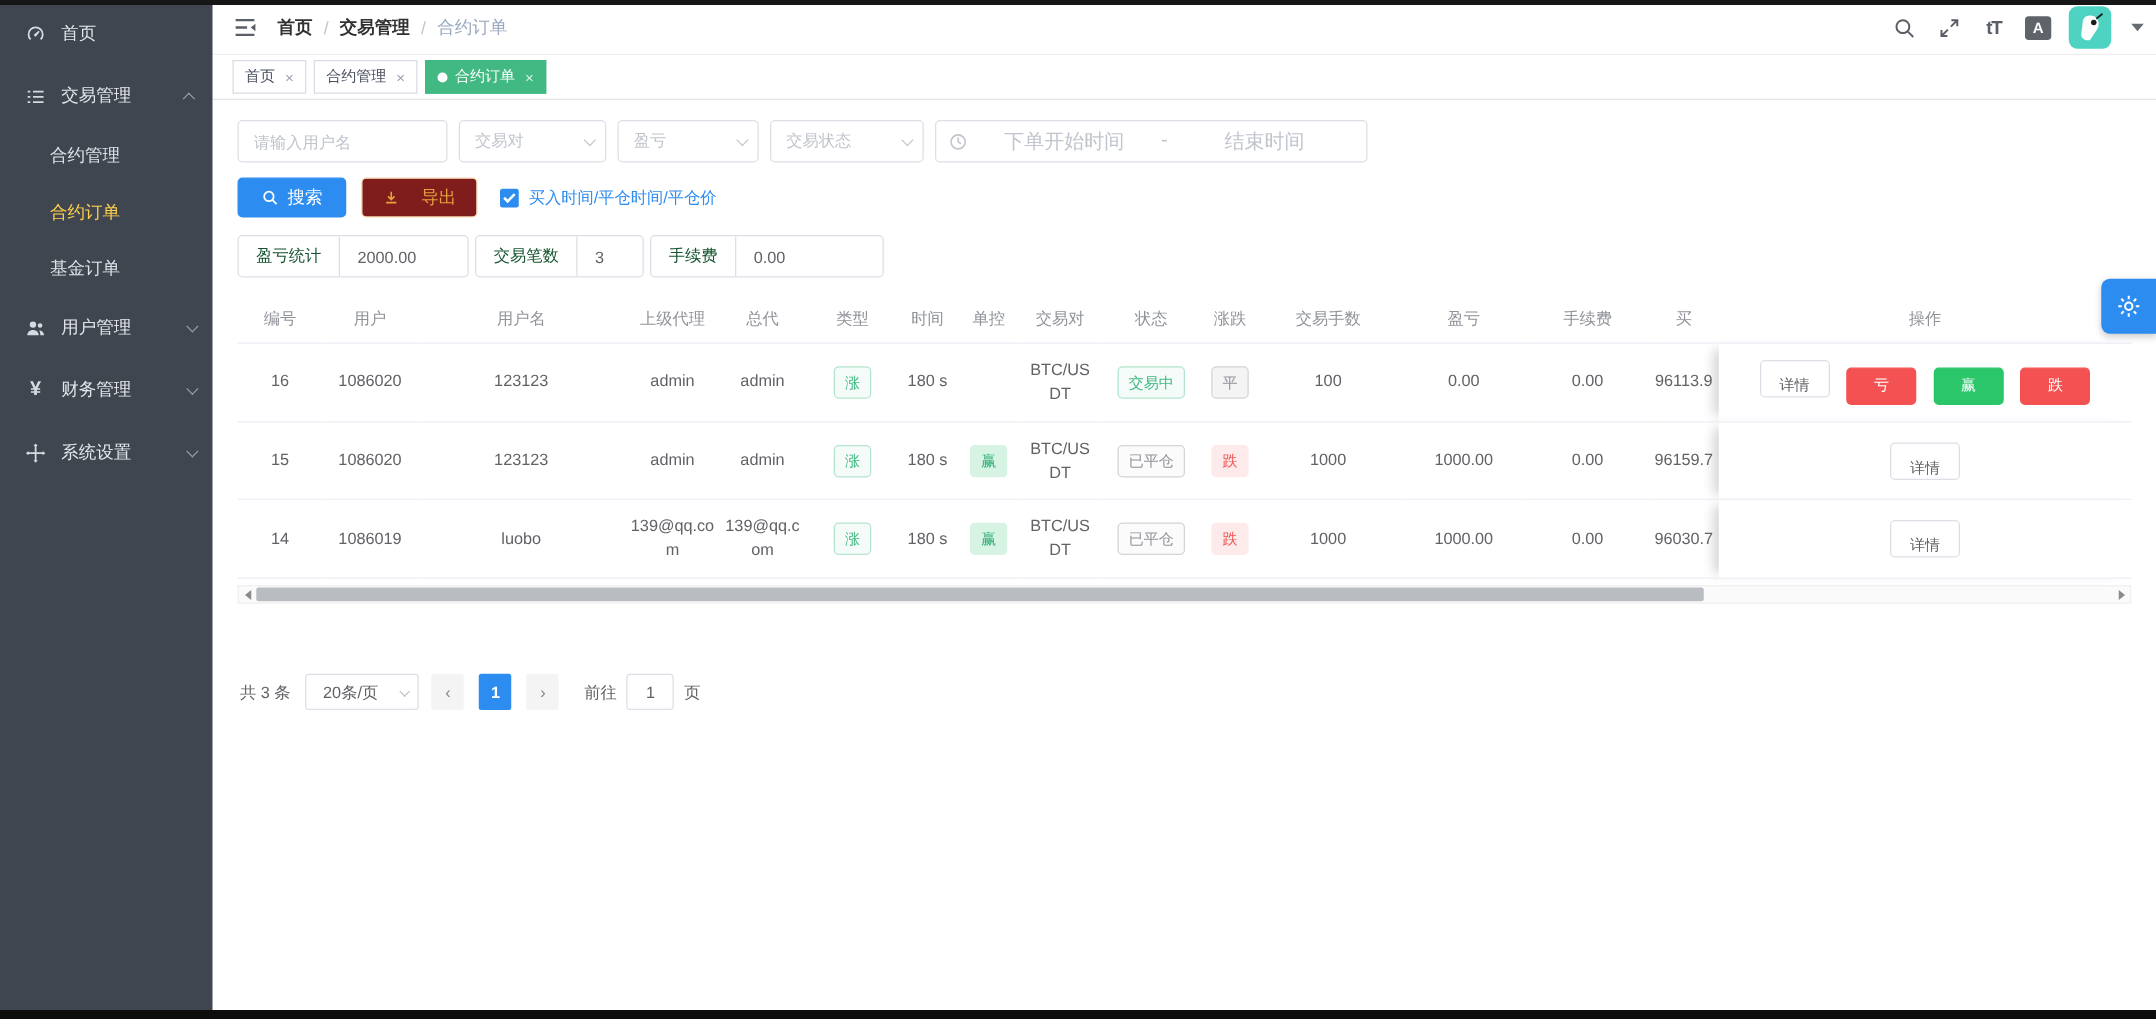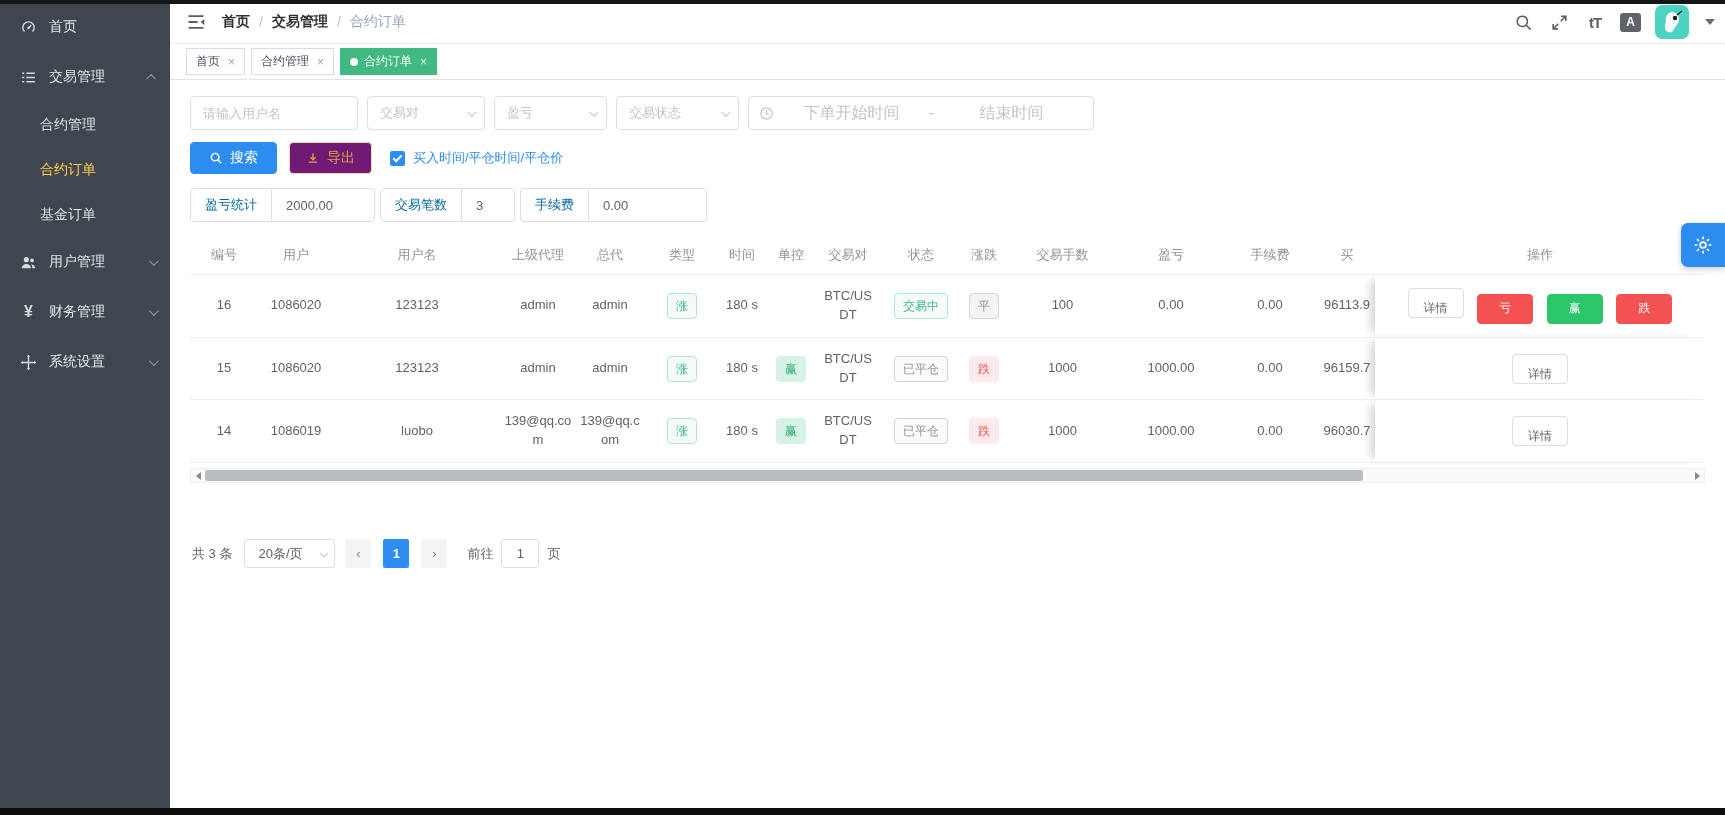--- a/index.html
+++ b/index.html
@@ -61,30 +61,30 @@
   .f-select .sel-caret { margin-left:auto; width:7px; height:7px; border-right:1.4px solid #c0c4cc; border-bottom:1.4px solid #c0c4cc; transform:rotate(45deg) translateY(-2px); }
   .w-pair { width:118px; } .w-pnl { width:113px; } .w-status { width:123px; }
   .f-date { width:346px; height:34px; border:1px solid #dcdfe6; border-radius:4px; display:flex; align-items:center; padding:0 10px; color:#c0c4cc; font-size:16px; gap:6px; cursor:pointer; }
   .f-date .d-start,.f-date .d-end { flex:1; text-align:center; }
   .f-date .d-sep { color:#c0c4cc; }
   .clock { width:15px; height:15px; color:#c0c4cc; flex:0 0 15px; }
 
   
   .action-row { display:flex; align-items:center; margin-top:12px; gap:12px; }
   .btn-search { height:32px; padding:0 18px; background:#2d8cf0; border:1px solid #2d8cf0; color:#fff; font-size:14px; border-radius:4px; display:inline-flex; align-items:center; gap:7px; cursor:pointer; font-family:inherit; }
-  .btn-export { height:32px; padding:0 16px; background:#701a75; border:1px solid #f5dab1; color:#e6a23c; font-size:14px; border-radius:4px; display:inline-flex; align-items:center; gap:7px; cursor:pointer; font-family:inherit; }
+  .btn-export { height:32px; padding:0 16px; background:#7f1d1d; border:1px solid #f5dab1; color:#e6a23c; font-size:14px; border-radius:4px; display:inline-flex; align-items:center; gap:17px; cursor:pointer; font-family:inherit; }
   .chk-wrap { display:inline-flex; align-items:center; gap:8px; margin-left:6px; cursor:pointer; }
   .checkbox { width:15px; height:15px; background:#2d8cf0; border-radius:2px; position:relative; display:inline-block; }
   .checkbox::after { content:''; position:absolute; left:5px; top:2px; width:3px; height:7px; border-right:2px solid #fff; border-bottom:2px solid #fff; transform:rotate(45deg); }
   .chk-label { color:#2d8cf0; font-size:13px; }
 
   
   .stats-row { display:flex; margin-top:14px; gap:5px; }
   .stat-box { display:flex; align-items:stretch; border:1px solid #dcdfe6; border-radius:4px; height:34px; background:#fff; overflow:hidden; }
-  .stat-label { display:flex; align-items:center; padding:0 14px; border-right:1px solid #dcdfe6; color:#0369a1; font-size:13px; white-space:nowrap; }
+  .stat-label { display:flex; align-items:center; padding:0 14px; border-right:1px solid #dcdfe6; color:#14532d; font-size:13px; white-space:nowrap; }
   .stat-value { display:flex; align-items:center; padding:0 14px; color:#606266; font-size:13px; }
   .stat-box.b1 { width:185px; } .stat-box.b2 { width:135px; } .stat-box.b3 { width:187px; }
 
   
   .tbl-wrap { margin-top:16px; position:relative; }
   table.grid { width:1515px; border-collapse:collapse; table-layout:fixed; }
   table.grid th { font-weight:400; color:#909399; font-size:13px; padding:8px 4px 10px; text-align:center; white-space:nowrap; overflow:hidden; }
   table.grid td { color:#606266; font-size:13px; padding:12px 4px; text-align:center; border-top:1px solid #ebeef5; vertical-align:middle; word-break:break-all; line-height:1.45; }
   table.grid tr.last td { border-bottom:1px solid #ebeef5; }
   th.op, td.op { background:#fff; box-shadow:-9px 0 9px -5px rgba(0,0,0,0.18); }

